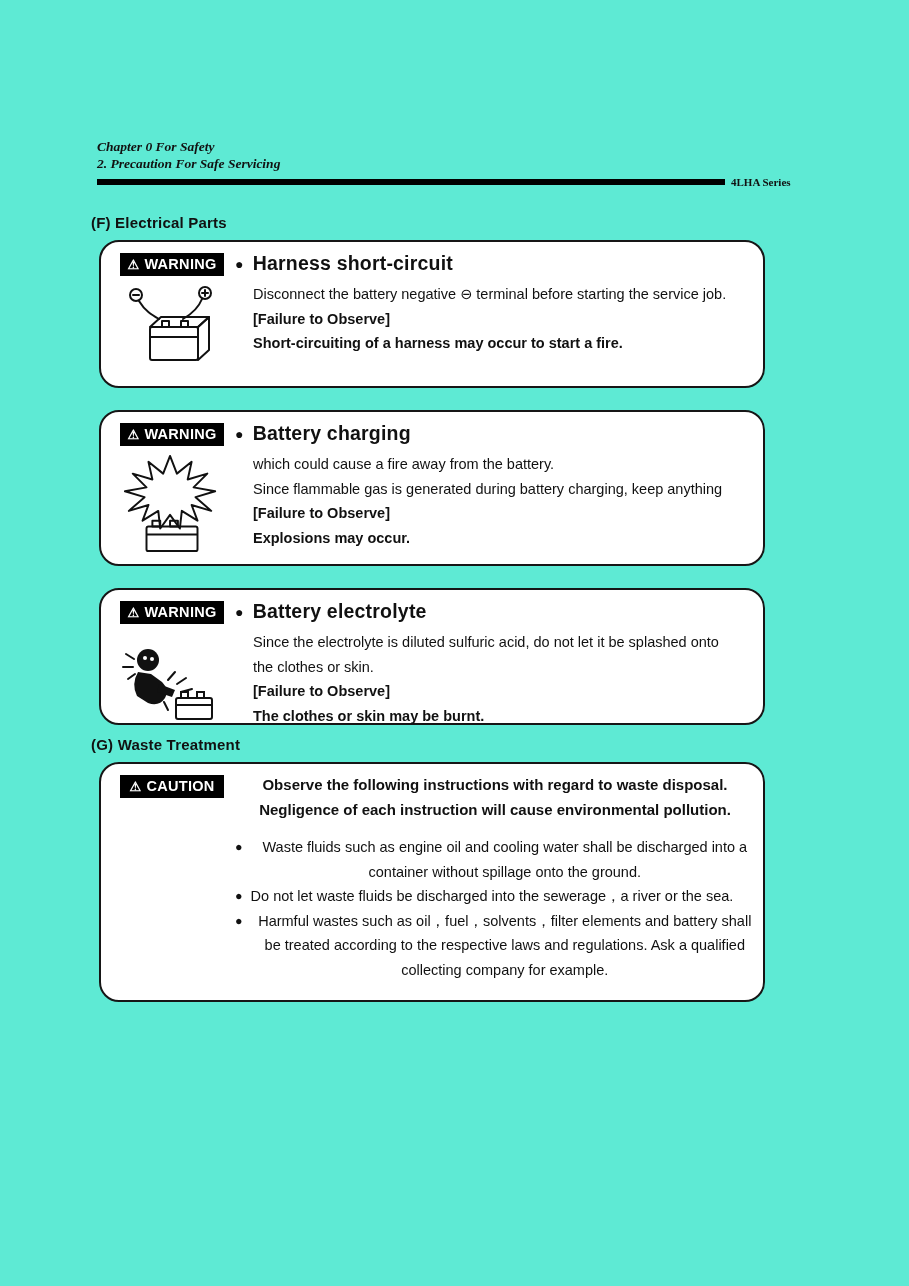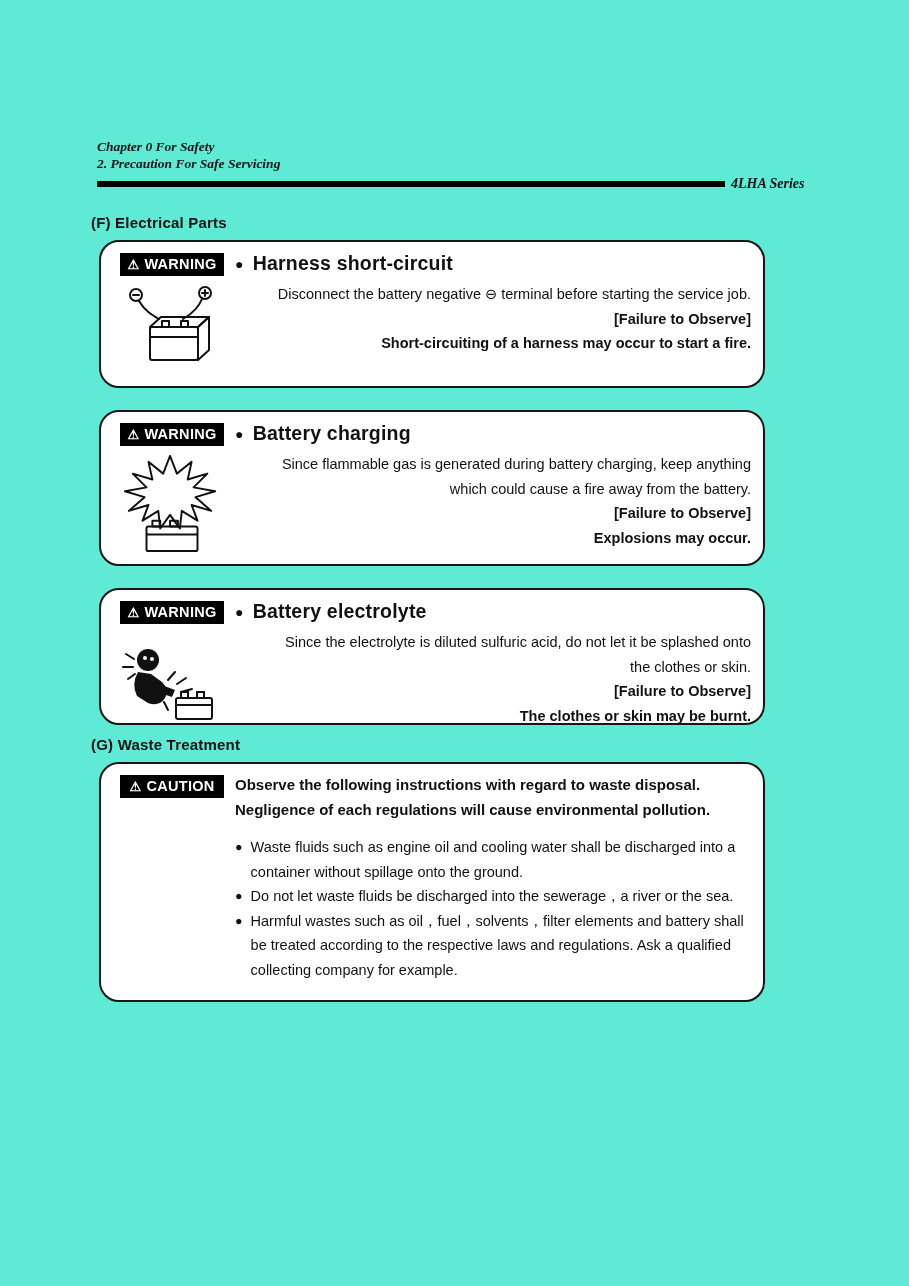--- a/index.html
+++ b/index.html
@@ -10,22 +10,22 @@
   }
   
   .doc-header { position:absolute; left:97px; top:138px; width:710px; }
   .hdr-line {
     font-family:"Liberation Serif", serif; font-style:italic; font-weight:bold;
     font-size:13.5px; line-height:17px; color:#111;
   }
   .rule-row { display:flex; align-items:center; margin-top:4px; }
   .thick-rule { height:6px; background:#000; width:628px; }
   .series {
-    font-family:"Liberation Serif", serif; font-style:italic; font-weight:bold;
-    font-size:14px; margin-left:6px; white-space:nowrap;
+    font-family:"Liberation Serif", serif; font-weight:bold;
+    font-size:11px; margin-left:6px; white-space:nowrap;
   }
   
   .section-label { position:absolute; left:91px; font-weight:bold; font-size:15px; letter-spacing:0.2px; }
   #section-f { top:214px; }
   #section-g { top:736px; }
   
   .safety-box {
     position:absolute; left:99px; width:666px; background:#fff;
     border:2px solid #161616; border-radius:20px;
   }
@@ -43,25 +43,25 @@
     padding:3px 7px 4px; min-width:104px; letter-spacing:0.3px;
   }
   .badge-icon { font-size:13px; line-height:1; color:#fff; }
   .box-right { margin-left:134px; padding:10px 12px 0 0; }
   .box-title {
     font-size:19.5px; font-weight:bold; letter-spacing:0.2px;
     display:flex; align-items:center; gap:9px;
   }
   .title-bullet { font-size:14px; line-height:1; }
   .box-body { margin-top:7px; margin-left:18px; }
-  .box-body p { font-size:14.5px; line-height:24.5px; white-space:nowrap;text-align:right; }
+  .box-body p { font-size:14.5px; line-height:24.5px; white-space:nowrap; }
   .bold { font-weight:bold; }
   .illus { margin-top:8px; }
   
-  .caution-right { margin-left:134px; padding:8px 8px 0 0; }
+  .caution-right { margin-left:134px; padding:8px 8px 0 0;text-align:center; }
   .caution-heading p { font-size:15px; font-weight:bold; line-height:25px; white-space:nowrap; }
   .bullet-list { margin-top:13px; }
   .bullet-item { display:flex; gap:8px; font-size:14.5px; line-height:24.5px; width:524px; }
   .bullet-item .li-bullet { font-size:12.5px; line-height:24.5px; }
   
   .footer { position:absolute; top:1170px; left:0; width:100%; text-align:center; font-size:11.5px; }
 </style>
 </head>
 <body>
 
@@ -130,22 +130,22 @@
           <rect x="50" y="68" width="8" height="6"></rect>
         </g>
       </svg>
     </div>
     <div class="box-right">
       <h2 class="box-title">
         <span class="title-bullet">●</span>
         <span>Battery charging</span>
       </h2>
       <div class="box-body">
+        <p>which could cause a fire away from the battery.</p>
         <p>Since flammable gas is generated during battery charging, keep anything</p>
-        <p>which could cause a fire away from the battery.</p>
         <p class="bold">[Failure to Observe]</p>
         <p class="bold">Explosions may occur.</p>
       </div>
     </div>
   </section>
 
   <section class="safety-box" id="box-electrolyte">
     <div class="box-left">
       <div class="badge">
         <span class="badge-icon">⚠</span>
@@ -197,21 +197,21 @@
   <section class="safety-box" id="box-waste">
     <div class="box-left">
       <div class="badge">
         <span class="badge-icon">⚠</span>
         <span>CAUTION</span>
       </div>
     </div>
     <div class="caution-right">
       <div class="caution-heading">
         <p>Observe the following instructions with regard to waste disposal.</p>
-        <p>Negligence of each regulations will cause environmental pollution.</p>
+        <p>Negligence of each instruction will cause environmental pollution.</p>
       </div>
       <div class="bullet-list">
         <div class="bullet-item">
           <span class="li-bullet">●</span>
           <span>Waste fluids such as engine oil and cooling water shall be discharged into a container without spillage onto the ground.</span>
         </div>
         <div class="bullet-item">
           <span class="li-bullet">●</span>
           <span>Do not let waste fluids be discharged into the sewerage，a river or the sea.</span>
         </div>

